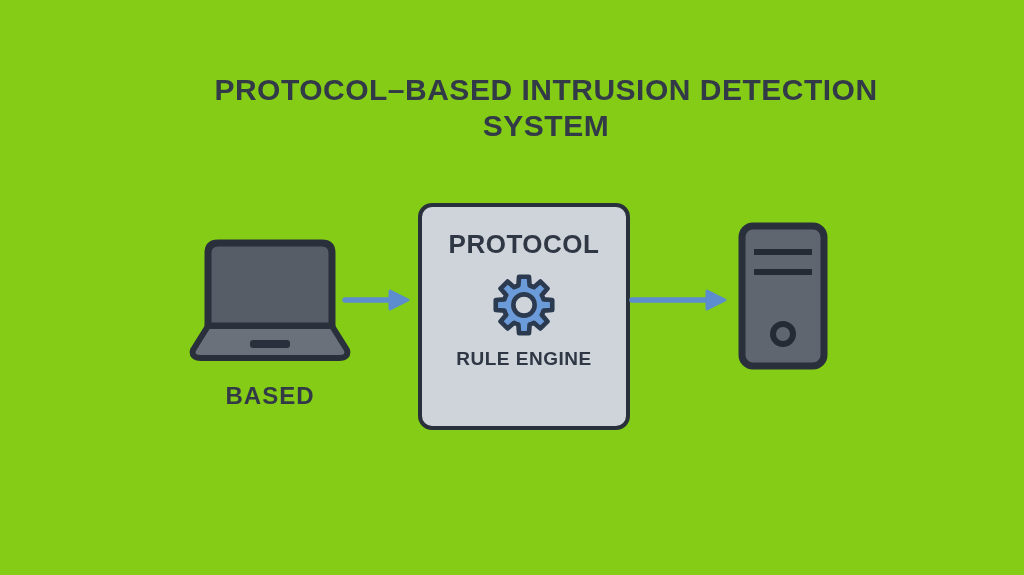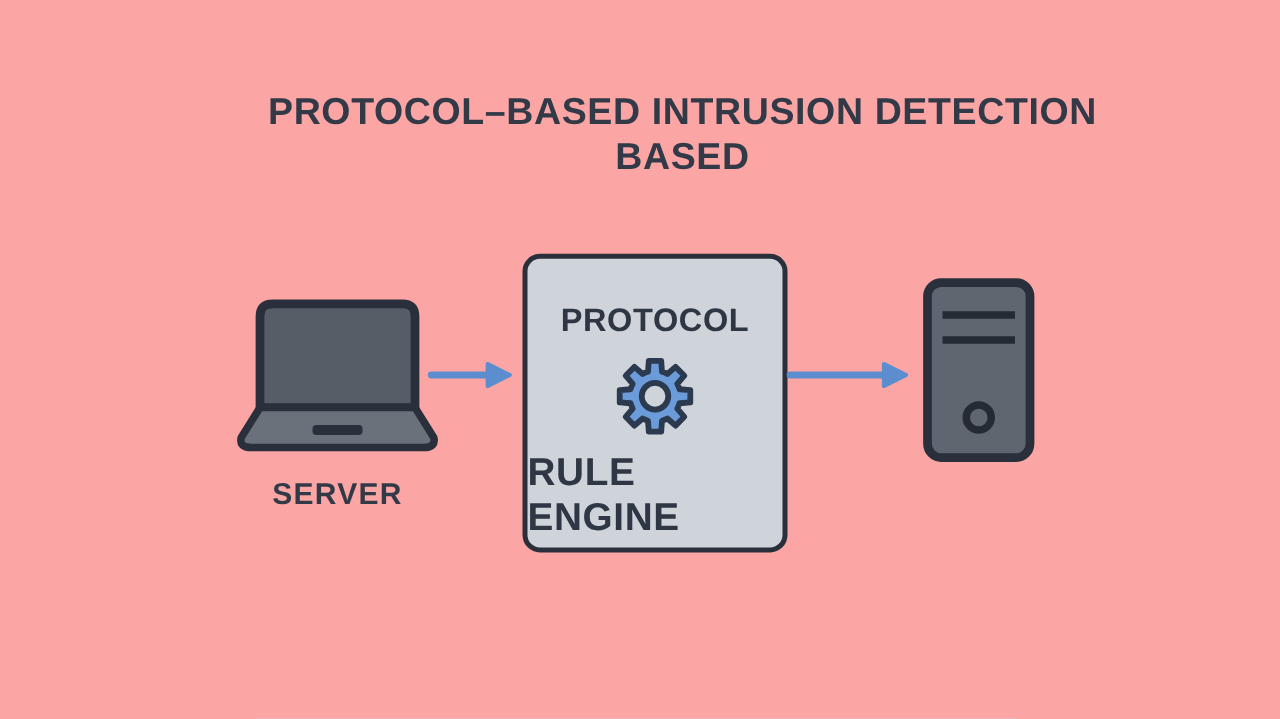--- a/index.html
+++ b/index.html
@@ -5,21 +5,21 @@
   html, body {
     margin: 0;
     padding: 0;
     background: #C9CED7;
     font-family: "Liberation Sans", sans-serif;
   }
   .canvas {
     position: relative;
     width: 1024px;
     height: 575px;
-    background: #fca5a5;
+    background: #84cc16;
     overflow: hidden;
   }
   .title {
     position: absolute;
     left: 146px;
     top: 72px;
     width: 800px;
     margin: 0;
     text-align: center;
     font-size: 30px;
@@ -53,56 +53,56 @@
     top: 203px;
     width: 204px;
     height: 219px;
     background: #CFD4DB;
     border: 4px solid #2A303B;
     border-radius: 14px;
     display: flex;
     flex-direction: column;
     align-items: center;
     justify-content: flex-start;
-    padding-top: 12px;
+    padding-top: 0;
   }
   .box-title {
     margin-top: 22px;
     text-align: center;
     font-size: 26px;
     line-height: 31px;
     font-weight: 700;
     letter-spacing: 0.5px;
     color: #2F3745;
   }
   .box-title span { display: block; }
   .gear-svg { margin: 8px 0 6px 0; }
   .box-subtitle {
-    font-size: 31px;
+    font-size: 19px;
     font-weight: 700;
     letter-spacing: 0.5px;
     color: #2F3745;
   }
 </style>
 </head>
 <body>
 
 <div class="canvas">
 
   <h1 class="title">
     <span class="title-line">PROTOCOL–BASED INTRUSION DETECTION</span>
-    <span class="title-line">BASED</span>
+    <span class="title-line">SYSTEM</span>
   </h1>
 
   <svg class="laptop-svg" width="164" height="128" viewBox="0 0 164 128">
     <path d="M 30 5 L 134 5 Q 144 5 144 15 L 144 88 L 20 88 L 20 15 Q 20 5 30 5 Z" fill="#575D66" stroke="#2A303B" stroke-width="7" stroke-linejoin="round"></path>
     <path d="M 20 88 L 144 88 L 159 112 Q 161 120 151 120 L 13 120 Q 3 120 5 112 Z" fill="#6B717B" stroke="#2A303B" stroke-width="6" stroke-linejoin="round"></path>
     <rect x="62" y="102" width="40" height="8" rx="3" fill="#2A303B"></rect>
   </svg>
-  <div class="node-label client-label">SERVER</div>
+  <div class="node-label client-label">BASED</div>
 
   <svg class="arrow-svg-left" width="72" height="30" viewBox="0 0 72 30">
     <path d="M 4 15 H 51" stroke="#5C8DCE" stroke-width="5.5" stroke-linecap="round" fill="none"></path>
     <path d="M 49 6 L 67 15 L 49 24 Z" fill="#5C8DCE" stroke="#5C8DCE" stroke-width="3" stroke-linejoin="round"></path>
   </svg>
 
   <div class="detector-box">
     <div class="box-title">
       <span>PROTOCOL</span>
     </div>

